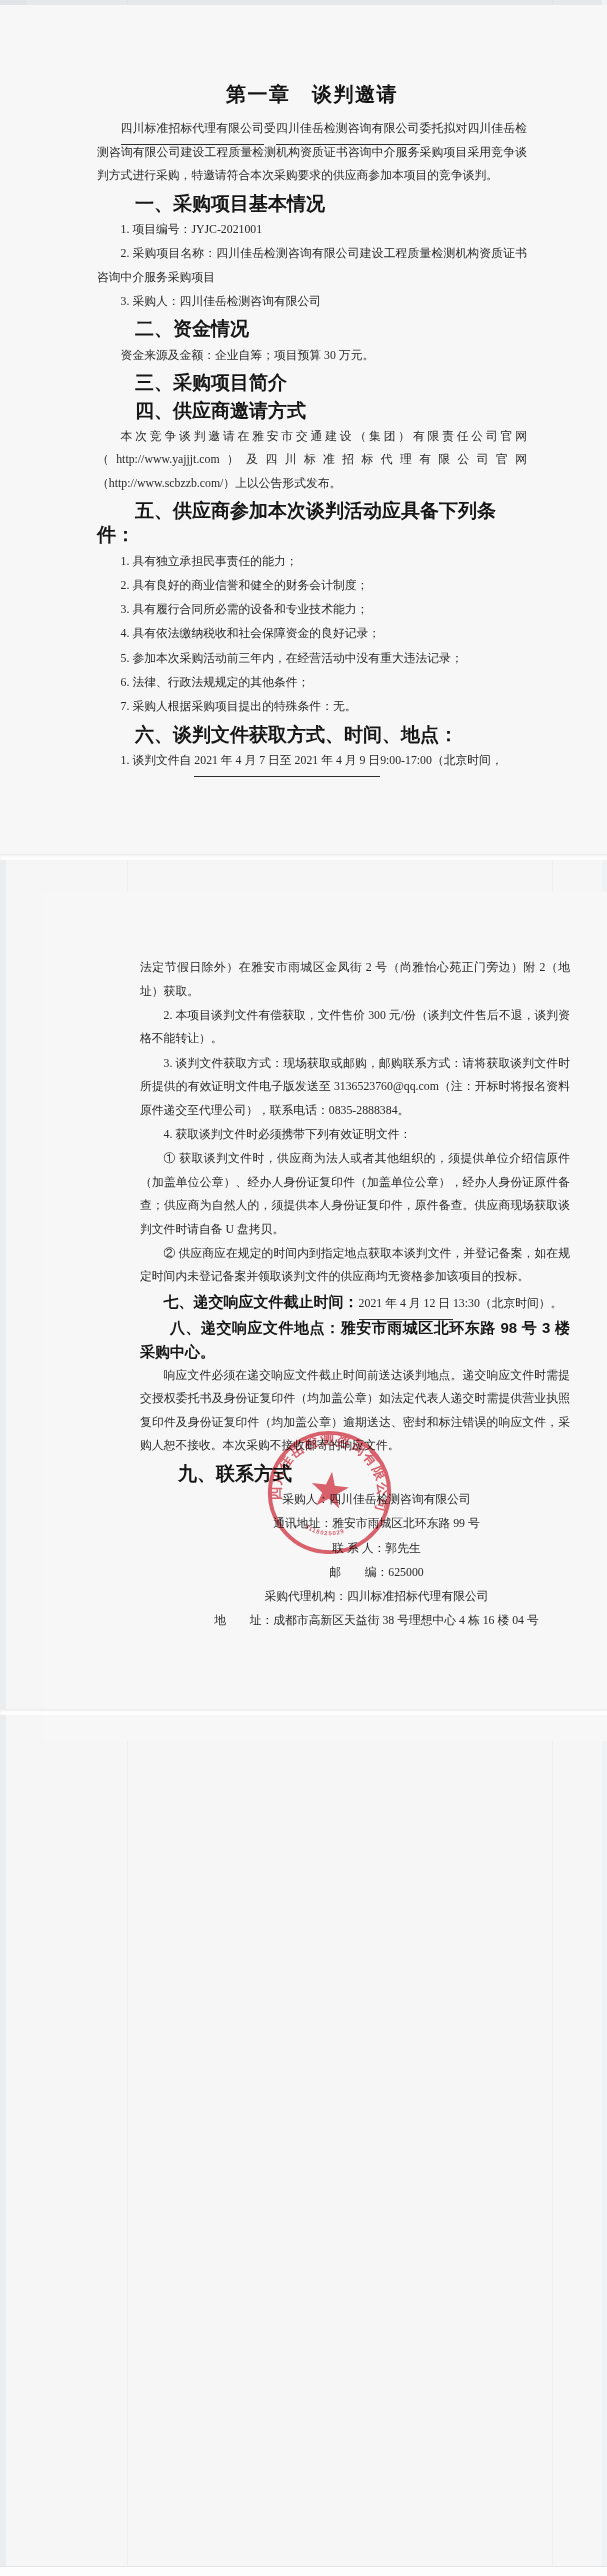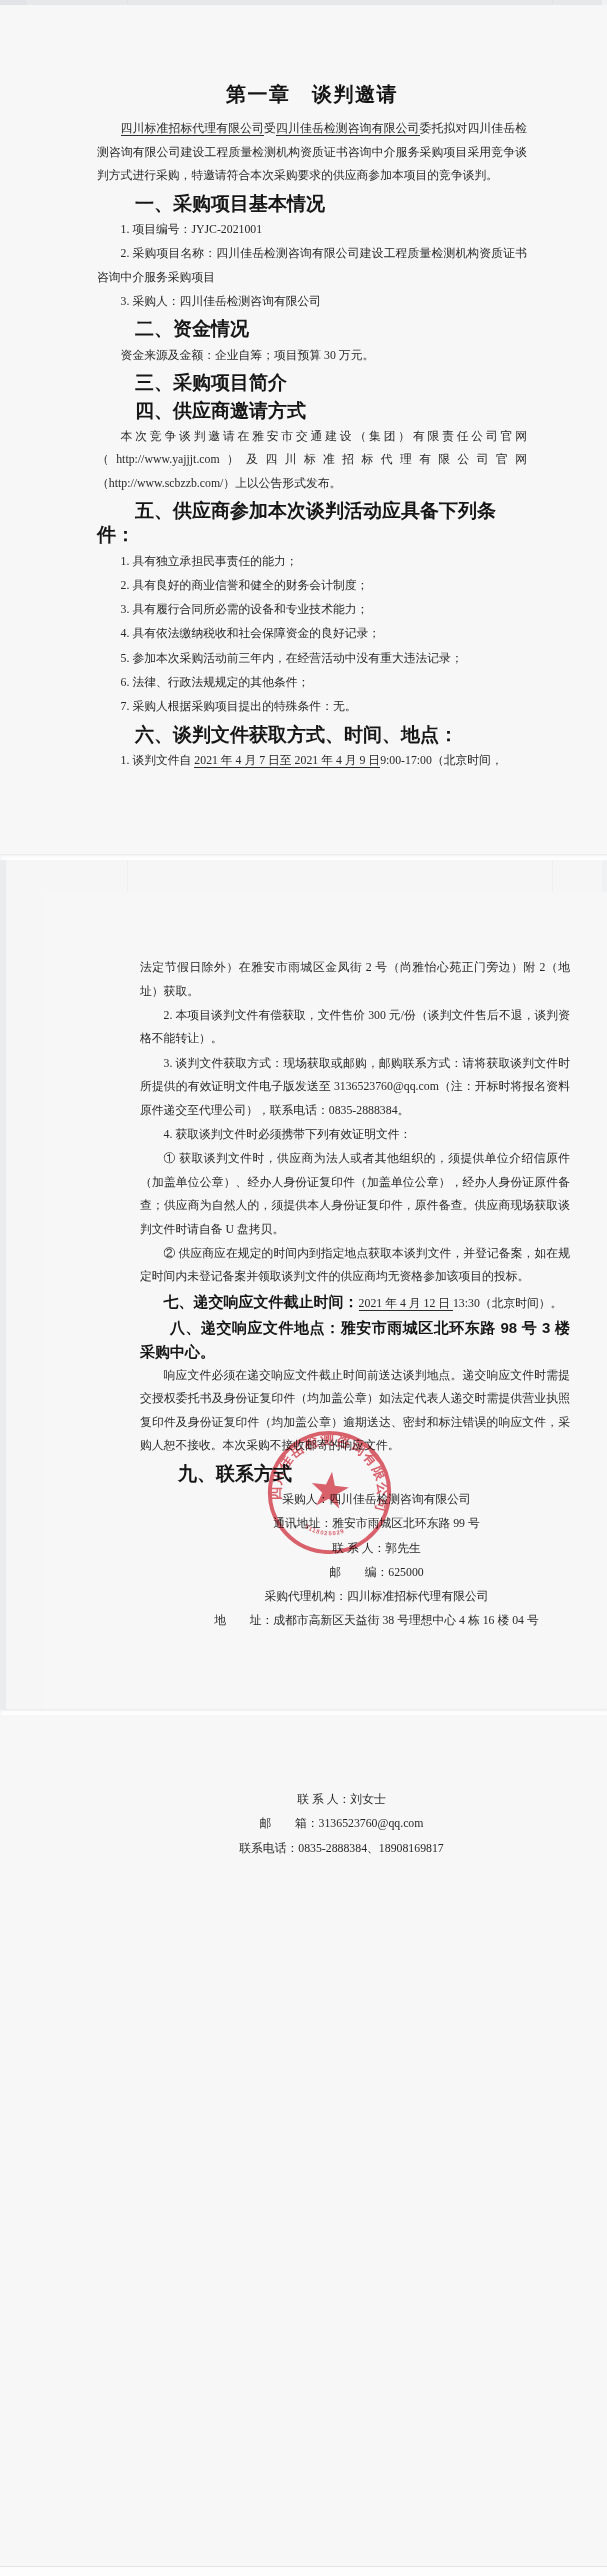--- a/index.html
+++ b/index.html
@@ -21,21 +21,21 @@
   .gap{position:absolute;left:0;width:608px;height:6px;background:#fefefe;
        box-shadow:inset 0 1.5px 2.3px rgba(0,0,0,0.08);}
   .g1{top:854px;}
   .g2{top:1709px;}
   .title{font-family:"Liberation Sans","DejaVu Sans",sans-serif;font-weight:700;font-size:20px;
          letter-spacing:1.5px;text-align:center;margin:0 0 9px 0;line-height:27px;color:#141414;}
   h2{font-family:"Liberation Sans","DejaVu Sans",sans-serif;font-weight:700;font-size:19px;
      line-height:24px;margin:3.8px 0 2.3px 0;text-indent:2em;color:#161616;}
   p{margin:0 0 0.8px 0;font-size:11.8px;line-height:23.5px;text-align:justify;}
   .indent{text-indent:2em;}
-  .u{border-bottom:1.1px solid #2c2c2c;padding-bottom:0;}
+  .u{border-bottom:1.1px solid #2c2c2c;padding-bottom:9px;}
   .hbold{font-family:"Liberation Sans","DejaVu Sans",sans-serif;font-weight:700;font-size:15px;color:#161616;}
   .contact{margin-left:43px;text-align:center;text-indent:0;}
   .page3 .contact{margin-left:59px;}
   .section-nine{position:relative;}
   .seal{position:absolute;left:124px;top:-35px;opacity:0.82;mix-blend-mode:multiply;
         transform:rotate(7deg);pointer-events:none;}
   .seal text{font-family:"Liberation Sans","DejaVu Sans",sans-serif;font-weight:700;}
 </style>
 </head>
 <body>
@@ -113,21 +113,16 @@
         <circle cx="100" cy="100" r="91" fill="none" stroke-width="6" stroke="#d8414e"></circle>
         <polygon points="100,68 93.2,88.7 71.5,88.7 89.1,101.6 82.4,122.3 100,109.5 117.6,122.3 110.9,101.6 128.5,88.7 106.8,88.7" fill="#d8414e"></polygon>
         <text font-size="21" letter-spacing="2" text-anchor="middle" fill="#d8414e"><textPath href="#sealArcTop" startOffset="50%">四川佳岳检测咨询有限公司</textPath></text>
         <text font-size="9" letter-spacing="1.5" text-anchor="middle" fill="#d8414e"><textPath href="#sealArcBottom" startOffset="50%">5118025029</textPath></text>
       </svg>
     </div>
   </div>
 
   <div class="gap g2"></div>
 
-  <div class="page page3">
-    <p class="contact">联 系 人：刘女士</p>
-    <p class="contact">邮　　箱：3136523760@qq.com</p>
-    <p class="contact">联系电话：0835-2888384、18908169817</p>
-  </div>
 
   <div class="edge-bottom"></div>
 </div>
 
 
 </body></html>

